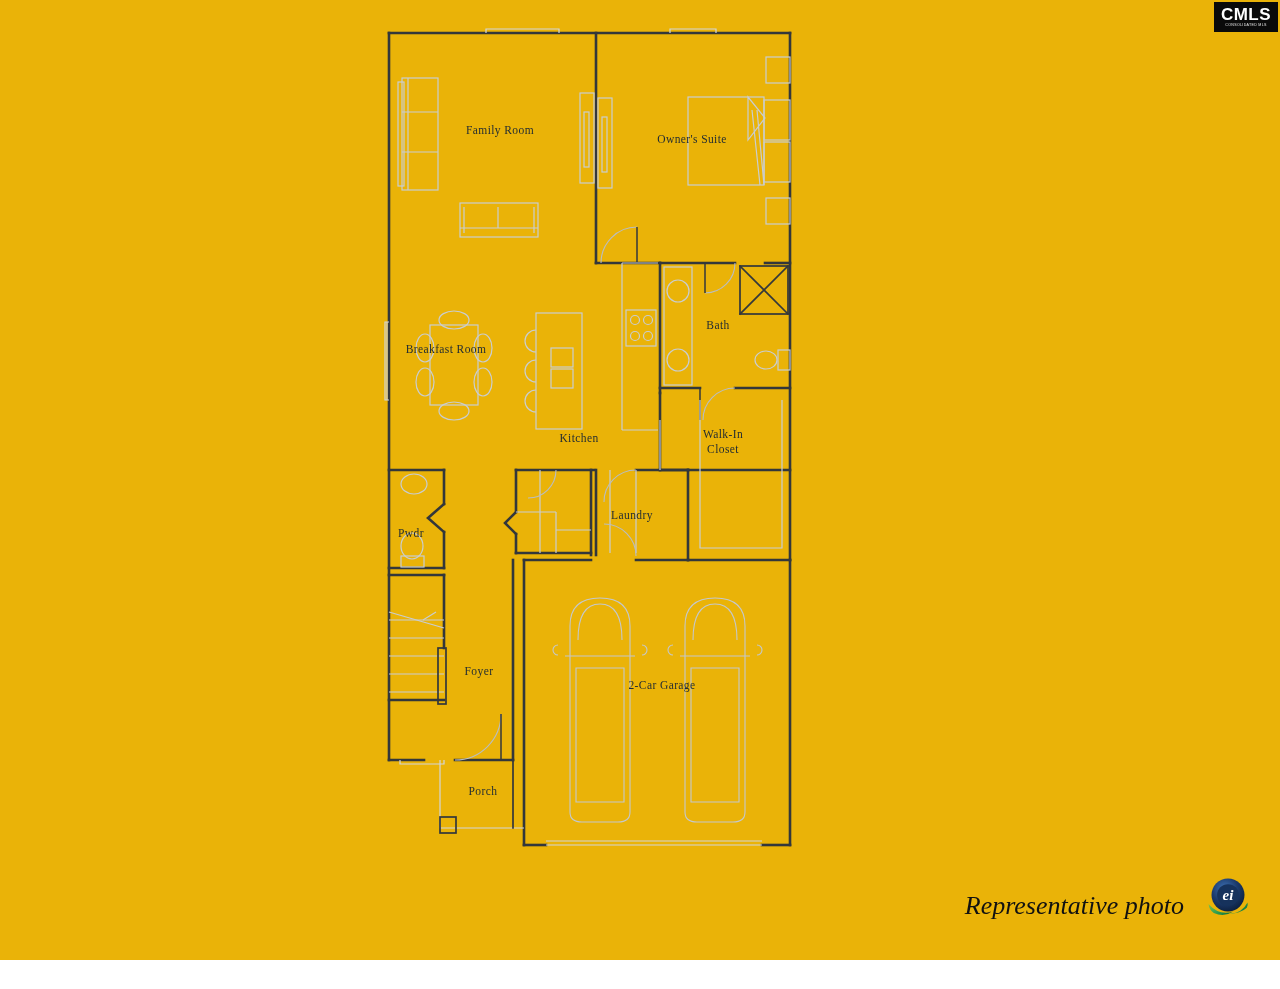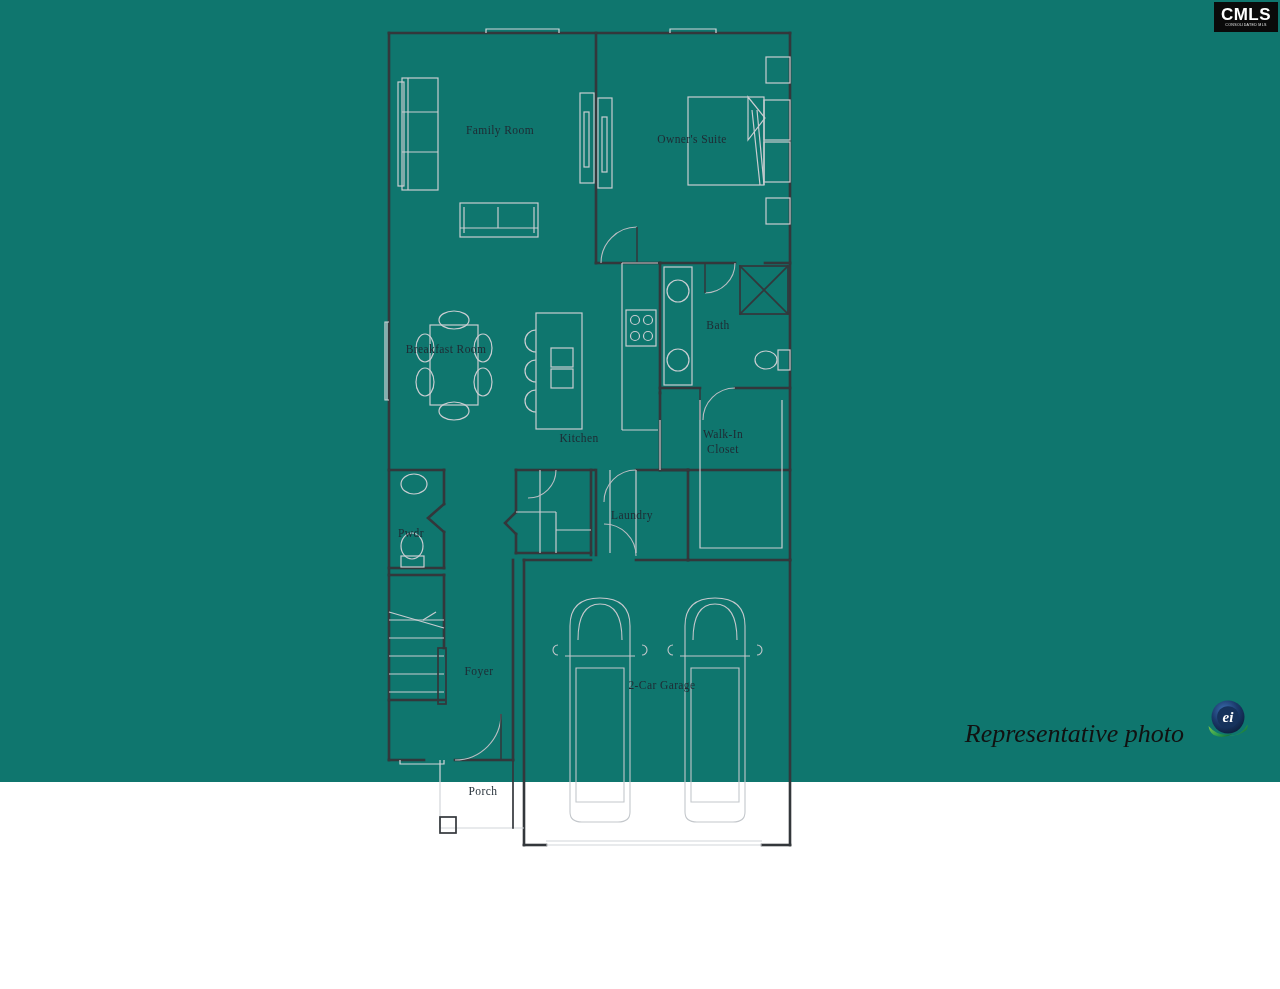--- a/index.html
+++ b/index.html
@@ -9,22 +9,22 @@
     padding: 0;
     background: #ffffff;
     width: 1280px;
     height: 989px;
     overflow: hidden;
     font-family: "Liberation Serif", serif;
   }
   #page {
     position: relative;
     width: 1280px;
-    height: 782px;
-    background: #0f766e;
+    height: 960px;
+    background: #eab308;
   }
 
   
   #cmls-logo {
     position: absolute;
     top: 2px;
     right: 2px;
     width: 64px;
     height: 30px;
     background: #0a0a0a;
@@ -65,21 +65,21 @@
     fill: #1f2a33;
     text-anchor: middle;
     dominant-baseline: middle;
     letter-spacing: 0.4px;
   }
 
   
   #caption {
     position: absolute;
     right: 96px;
-    bottom: 32px;
+    bottom: 38px;
     text-align: right;
     color: #111111;
     margin-left: 27px;
   }
   #caption .cap-line1 {
     font-family: "Liberation Serif", serif;
     font-style: italic;
     font-size: 26px;
     line-height: 1.25;
     white-space: nowrap;

